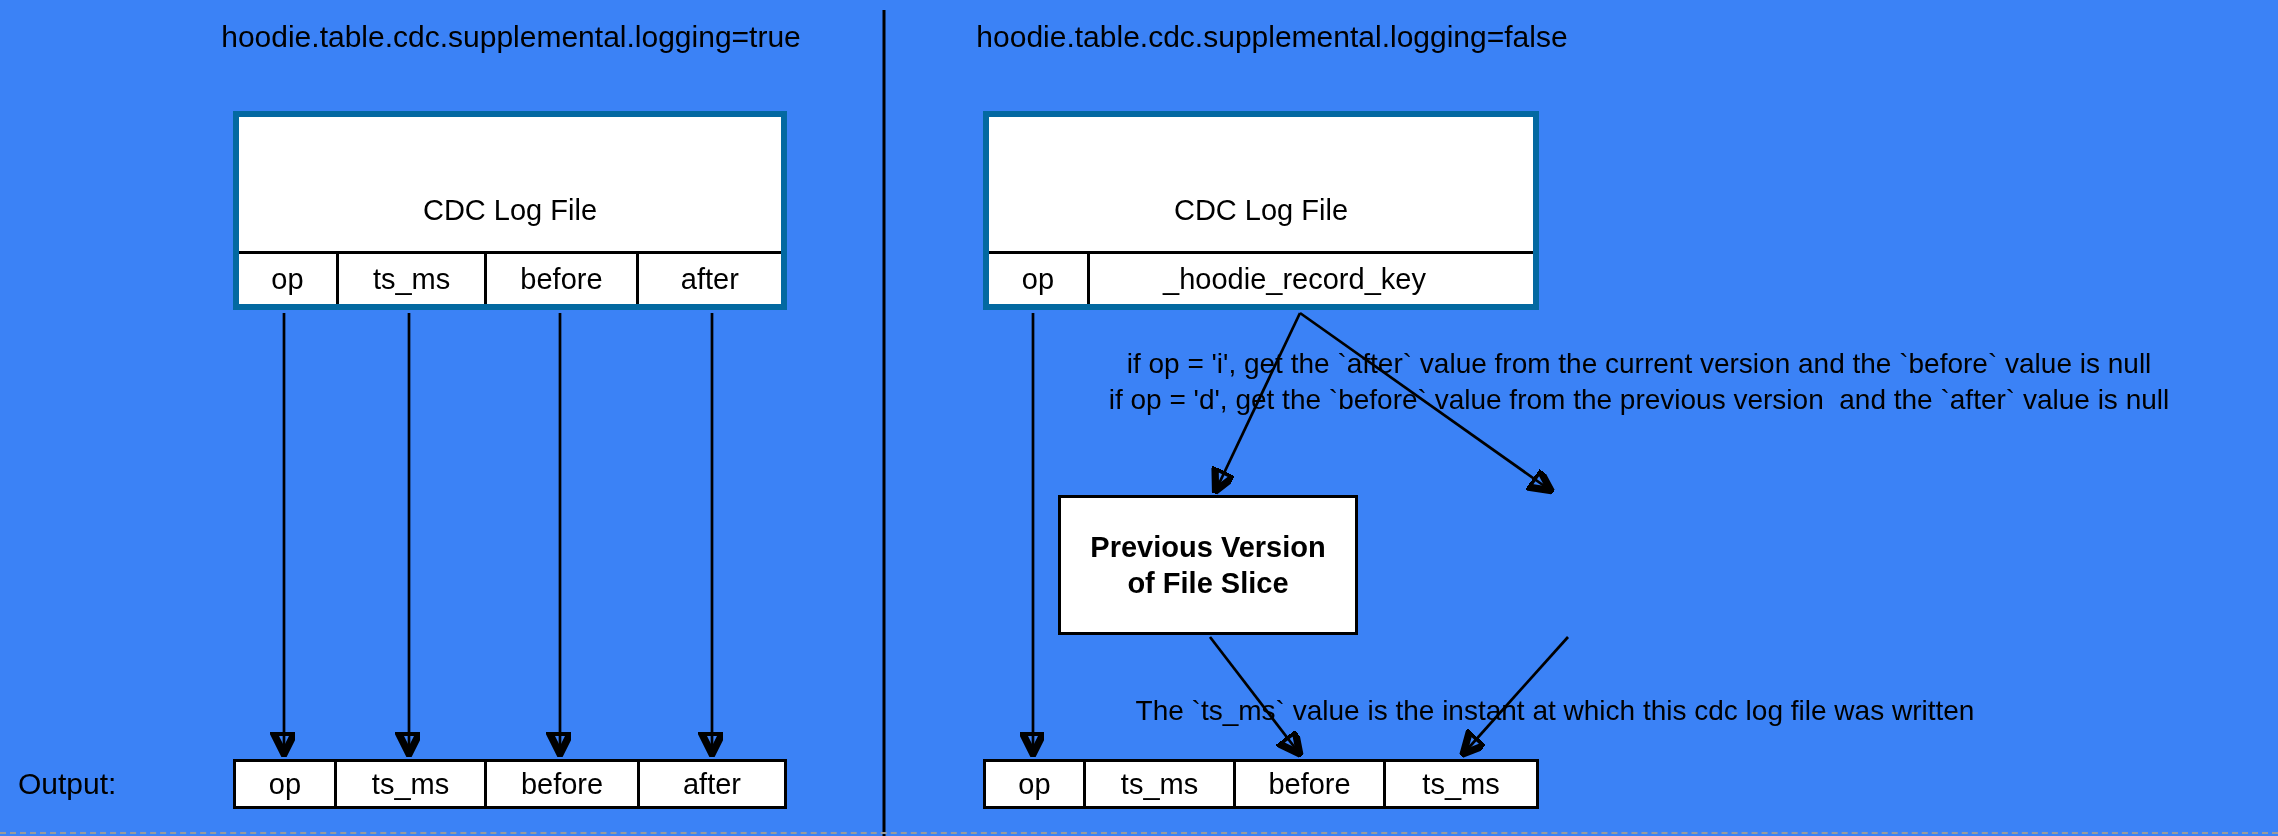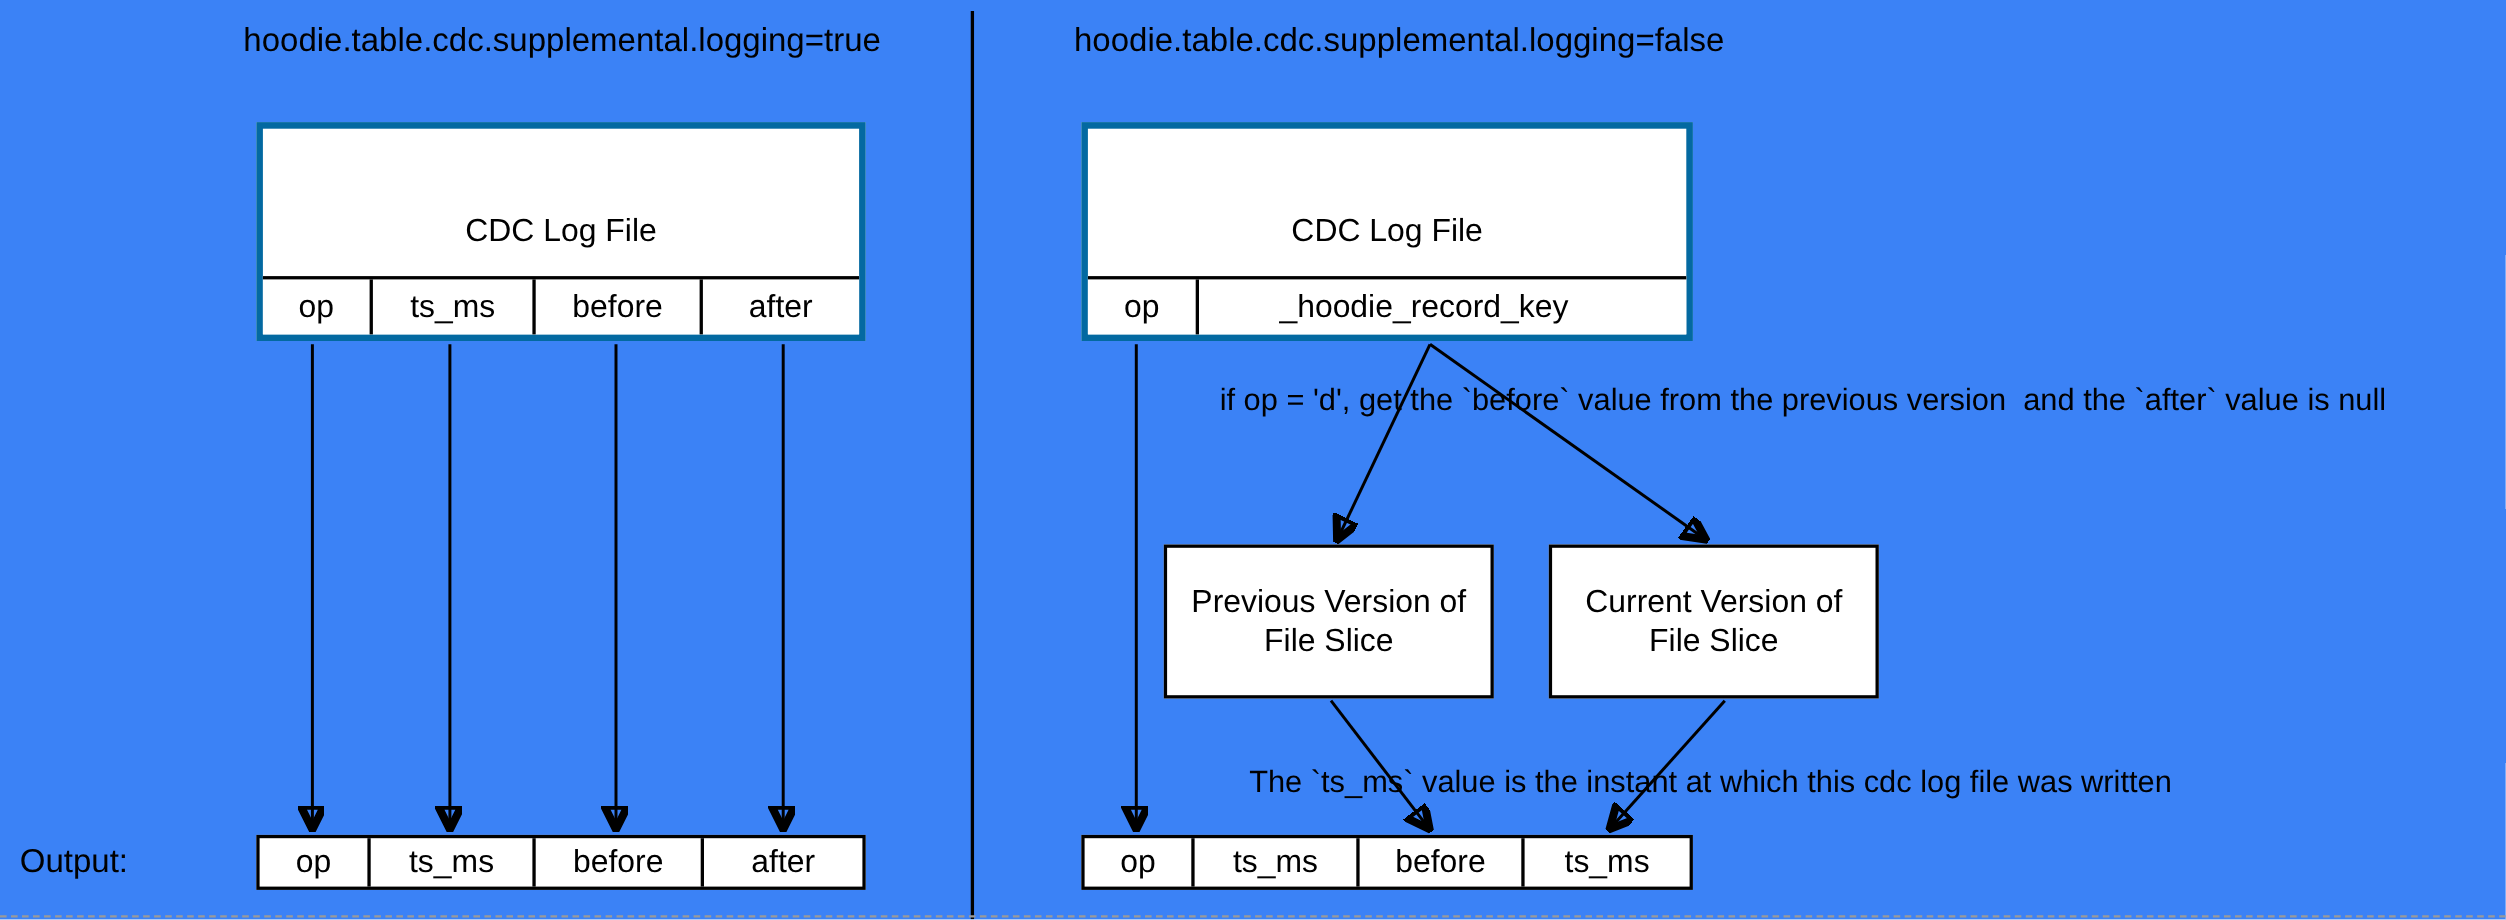--- a/index.html
+++ b/index.html
@@ -150,26 +150,26 @@
 
   <div class="cdc-box" style="left:983px; top:111px; width:556px; height:199px;">
     <div class="box-label">CDC Log File</div>
     <div class="col-row">
       <div class="cell" style="width:98px;">op</div>
       <div class="cell" style="width:412px;">_hoodie_record_key</div>
     </div>
   </div>
 
   <div class="abs rules-block" style="left:1000px; top:346px; width:1278px;">
+    <div class="rule-line">if op = 'i', get the `after` value from the current version and the `before` value is null</div>
     <div class="rule-line">if op = 'd', get the `before` value from the previous version  and the `after` value is null</div>
   </div>
 
-  <div class="slice-box" style="left:1058px; top:495px; width:300px; height:140px;">Previous Version of File Slice</div>
-
-  <div class="slice-box" style="left:1408px; top:495px; width:300px; height:140px;">Current Version of File Slice</div>
+  <div class="slice-box" style="left:1058px; top:495px; width:300px; height:140px;font-weight:bold;">Previous Version of File Slice</div>
+
 
   <div class="abs note-text" style="left:1095px; top:695px; width:920px;">The `ts_ms` value is the instant at which this cdc log file was written</div>
 
   <div class="out-row" style="left:983px; top:759px; width:556px;">
     <div class="cell" style="width:97px;">op</div>
     <div class="cell" style="width:150px;">ts_ms</div>
     <div class="cell" style="width:150px;">before</div>
     <div class="cell" style="width:153px;">ts_ms</div>
   </div>
 

